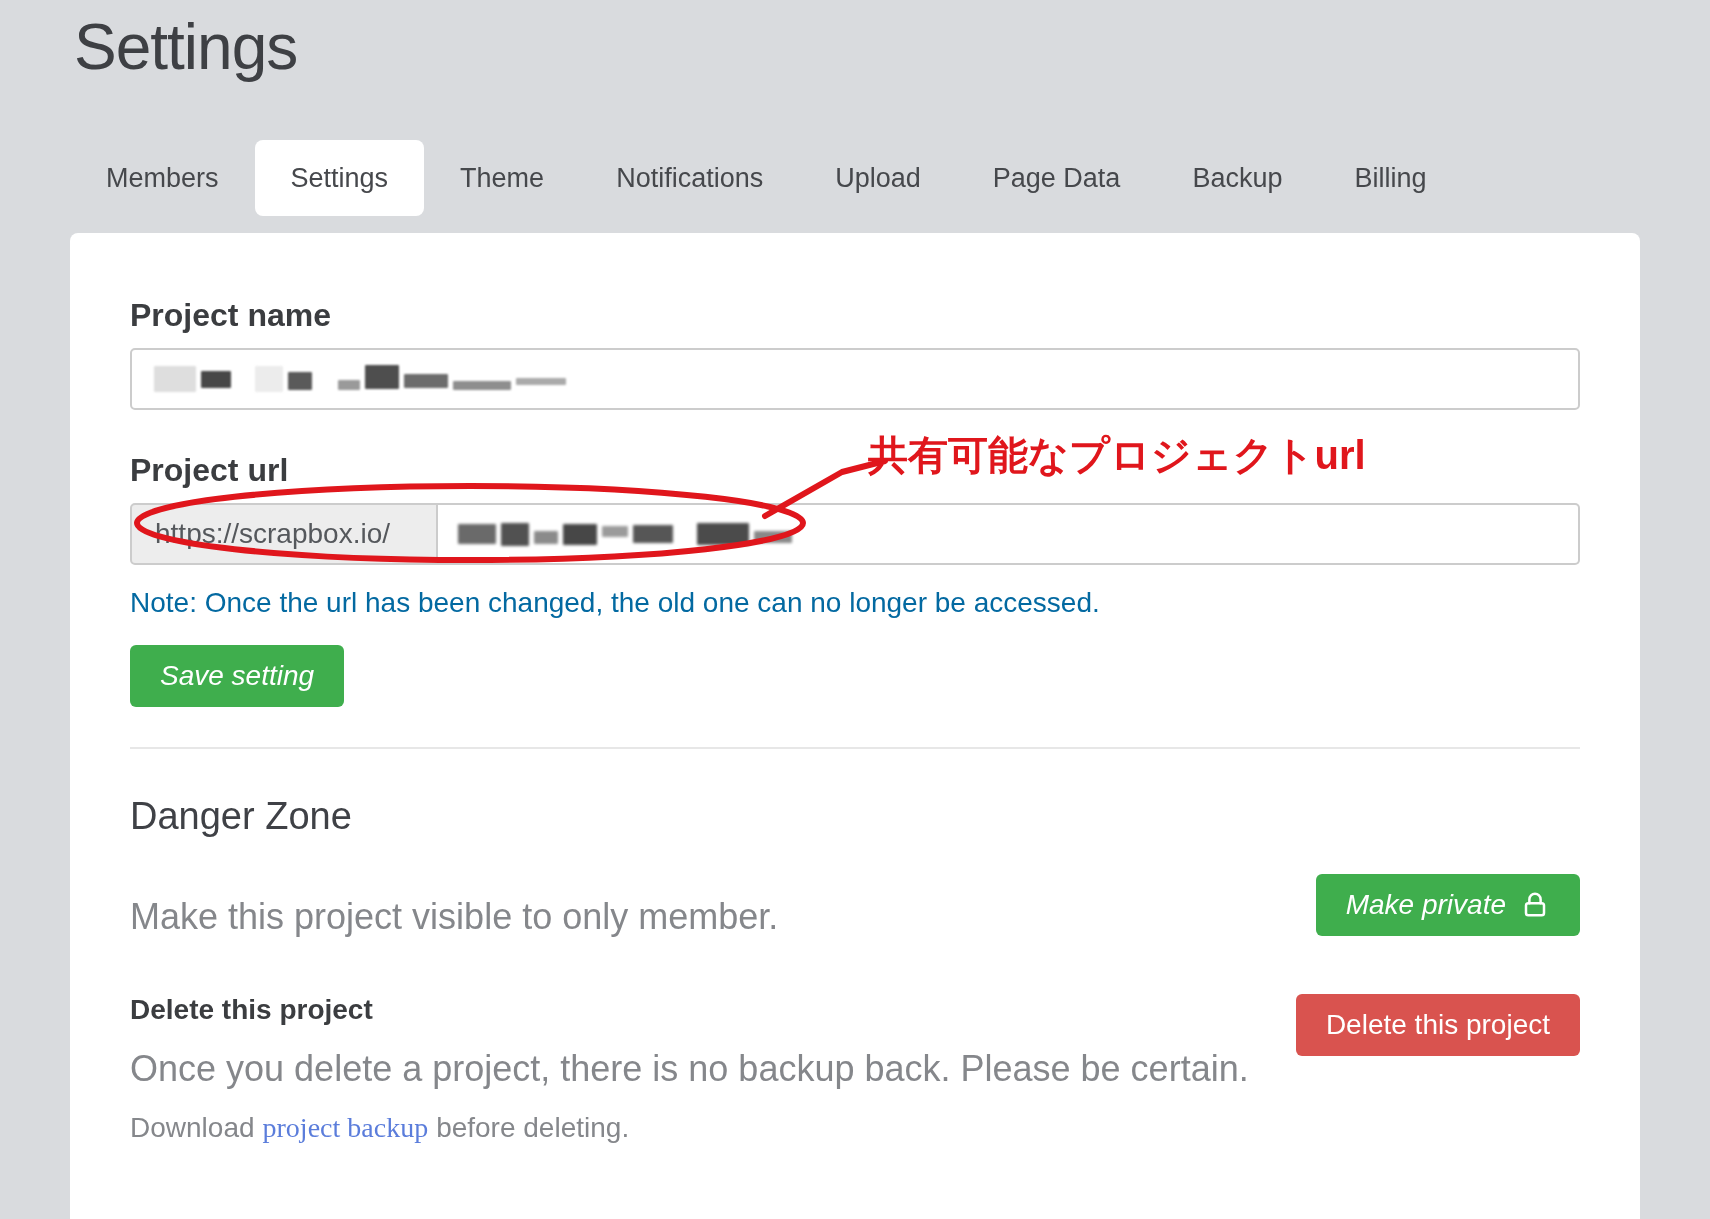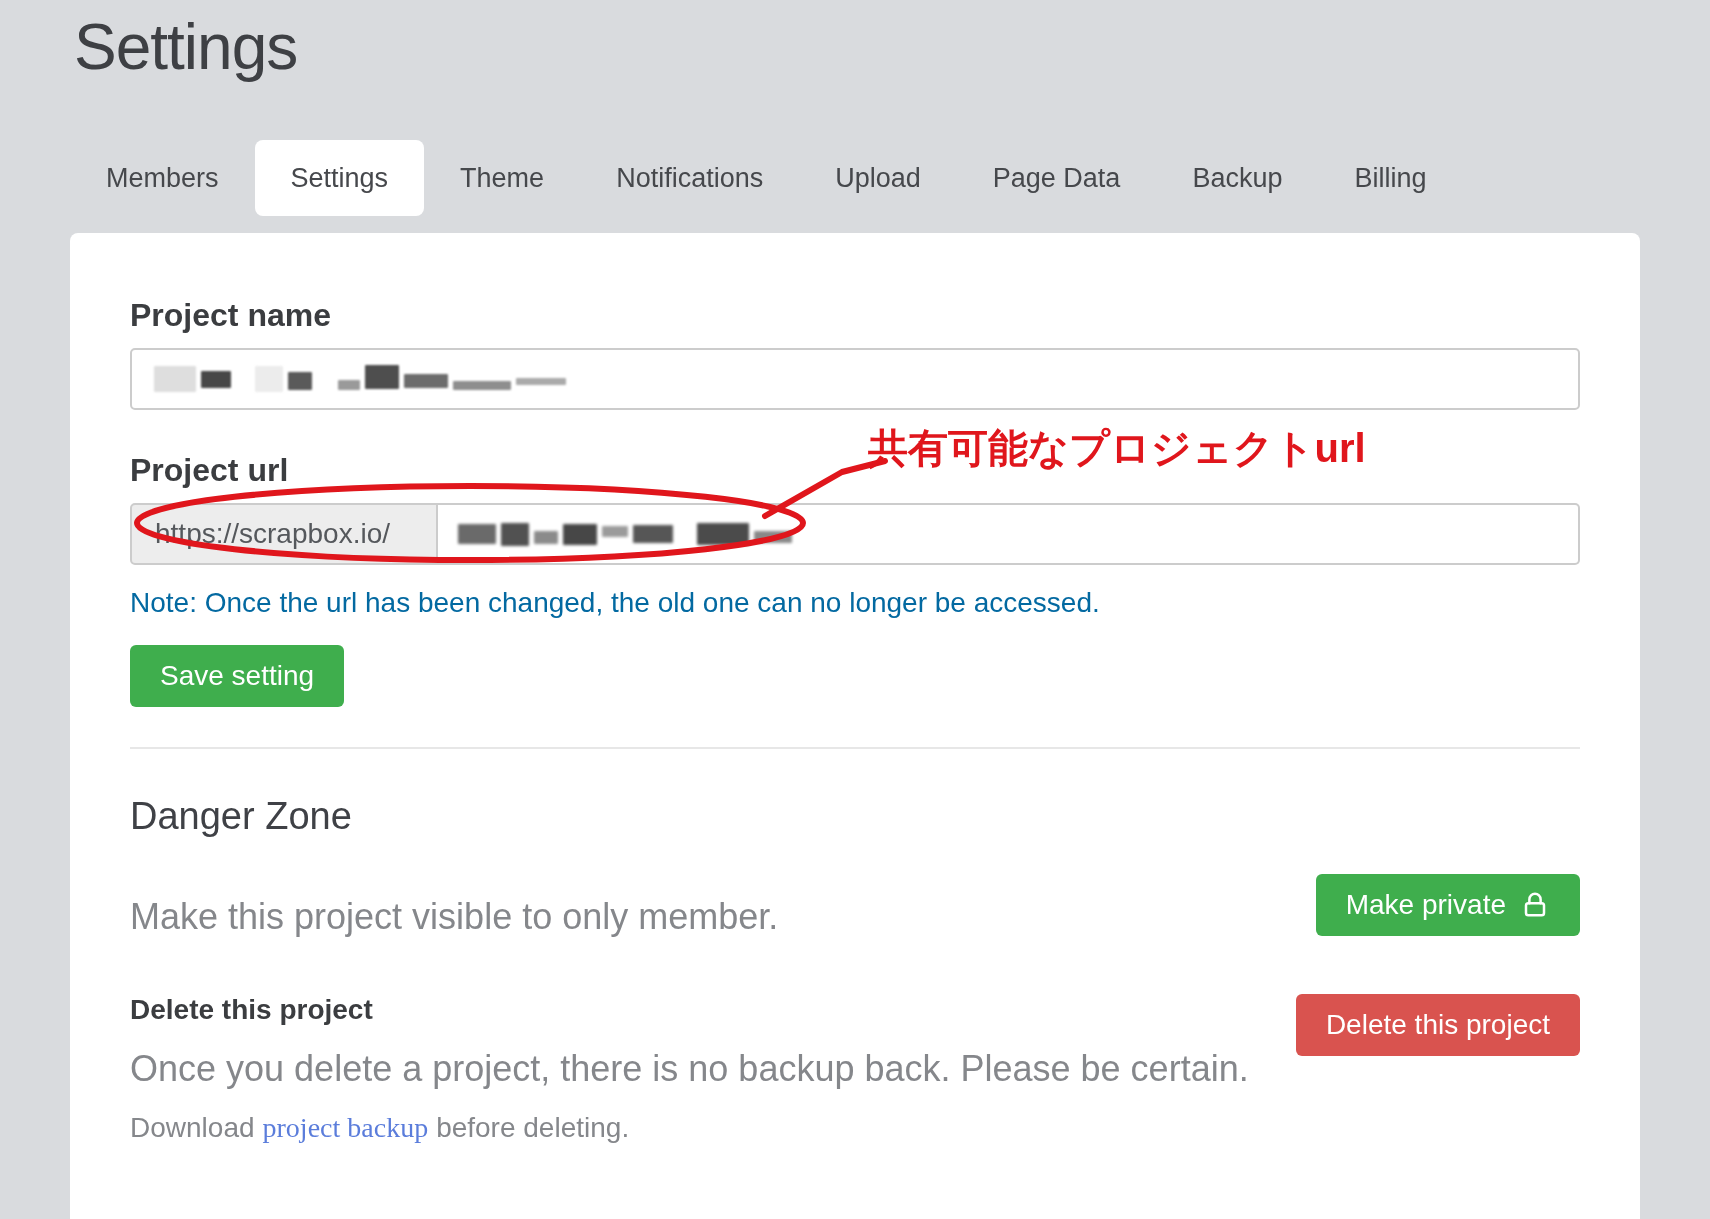--- a/index.html
+++ b/index.html
@@ -69,21 +69,21 @@
 
   .note { margin-top:22px; font-size:28px; color:#0369a1; }
 
   .btn {
     display:inline-flex; align-items:center; justify-content:center; gap:14px;
     height:62px; padding:0 30px;
     border:none; border-radius:6px;
     font-family:"Liberation Sans", sans-serif;
     font-size:28px; color:#ffffff; cursor:pointer; white-space:nowrap;
   }
-  .btn-green { background:#3fae4d; }
+  .btn-green { background:#3fae4d;font-style:italic; }
   .btn-red   { background:#d9534f; }
   #save-button { margin-top:26px; }
 
   .divider { border:none; border-top:2px solid #e7e7e7; margin-top:40px; }
 
   .danger-heading { margin-top:46px; font-size:38px; font-weight:400; color:#3f4146; }
 
   .danger-row { display:flex; justify-content:space-between; align-items:flex-start; }
   #make-private-row { margin-top:36px; }
   #delete-row { margin-top:56px; }
@@ -91,21 +91,21 @@
   .danger-desc  { margin-top:22px; font-size:36px; color:#85878b; }
   .backup-line  { margin-top:22px; font-size:28px; color:#85878b; }
   .backup-link  { color:#5b7ddb; text-decoration:none; margin:0 8px; cursor:pointer;font-family:Liberation Serif, serif; }
 
   
   .annotation-svg {
     position:absolute; left:0; top:0; width:1570px; height:1005px;
     pointer-events:none;
   }
   .annotation-text {
-    position:absolute; left:798px; top:188px;
+    position:absolute; left:798px; top:195px;
     font-size:40px; font-weight:bold; color:#e0161c;
     pointer-events:none; white-space:nowrap;
   }
 </style>
 </head>
 <body>
 
 <h1 class="page-title">Settings</h1>
 
 <div class="tab-bar">

